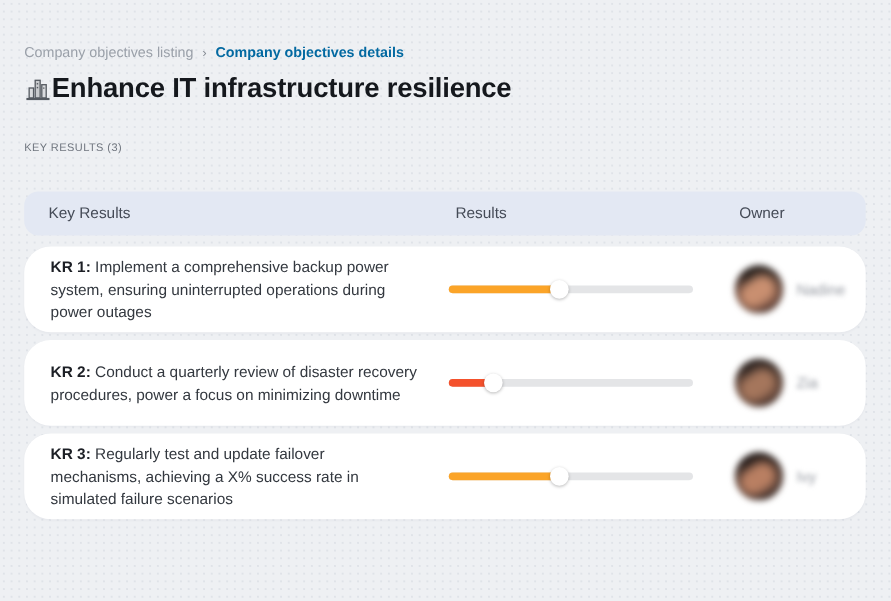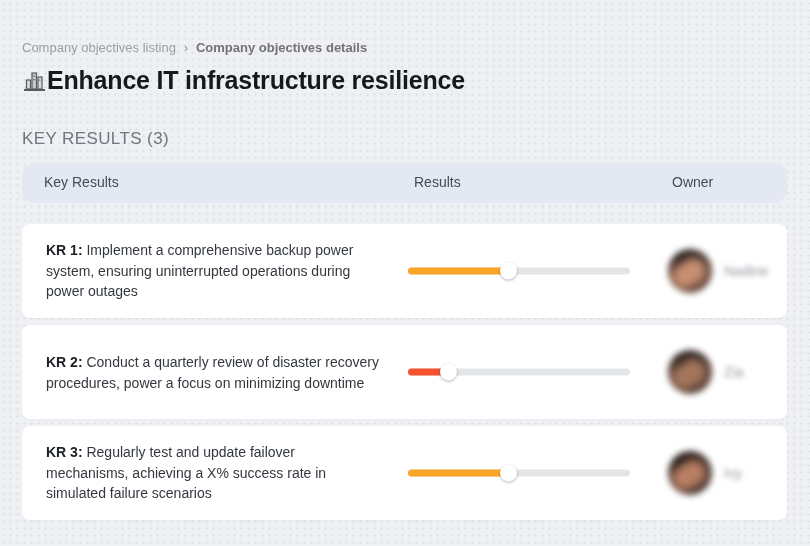--- a/index.html
+++ b/index.html
@@ -12,45 +12,45 @@
     color:#2c3038;
     overflow:hidden;
     position:relative;
   }
   .page { position:absolute; inset:0; }
 
   
   .breadcrumb { position:absolute; left:22px; top:40px; font-size:13px; display:flex; align-items:center; gap:8px; }
   .crumb-muted { color:#9aa0a9; }
   .crumb-sep { color:#868c95; font-size:12px; }
-  .crumb-current { color:#737373; font-weight:600; }
+  .crumb-current { color:#0369a1; font-weight:600; }
 
   
   .title-row { position:absolute; left:22px; top:66px; display:flex; align-items:center; }
   .title-icon { width:25px; height:25px; display:inline-flex; }
   .page-title { font-size:25px; font-weight:700; color:#15181d; letter-spacing:-0.2px; }
 
   
-  .section-heading { position:absolute; left:22px; top:129px; font-size:17px; color:#70767f; letter-spacing:0.4px; }
+  .section-heading { position:absolute; left:22px; top:129px; font-size:10px; color:#70767f; letter-spacing:0.4px; }
 
   
   .table-header {
-    position:absolute; left:22px; top:163px; width:765px; height:40px;
+    position:absolute; left:22px; top:174px; width:765px; height:40px;
     background:#e3e8f3; border-radius:13px;
   }
   .table-header span { position:absolute; top:11px; font-size:14px; color:#454b57; }
   .col-kr { left:22px; }
   .col-status { left:392px; }
   .col-owner { left:650px;text-align:right; }
 
   
   .rows { position:absolute; left:22px; top:224px; width:765px; }
   .row-card {
-    position:relative; width:765px; height:94px; margin-bottom:7px;
-    background:#ffffff; border-radius:8px;
+    position:relative; width:765px; height:78px; margin-bottom:7px;
+    background:#ffffff; border-radius:24px;
     box-shadow:0 1px 2px rgba(30,40,60,0.03);
   }
   .kr-text {
     position:absolute; left:24px; top:50%; transform:translateY(-50%);
     width:335px; font-size:14px; line-height:20.5px; color:#33383f;
   }
   .kr-bold { font-weight:700; color:#1c1f25; }
 
   .slider { position:absolute; left:386px; top:50%; transform:translateY(-50%); width:222px; height:17px; }
   .slider-track {

